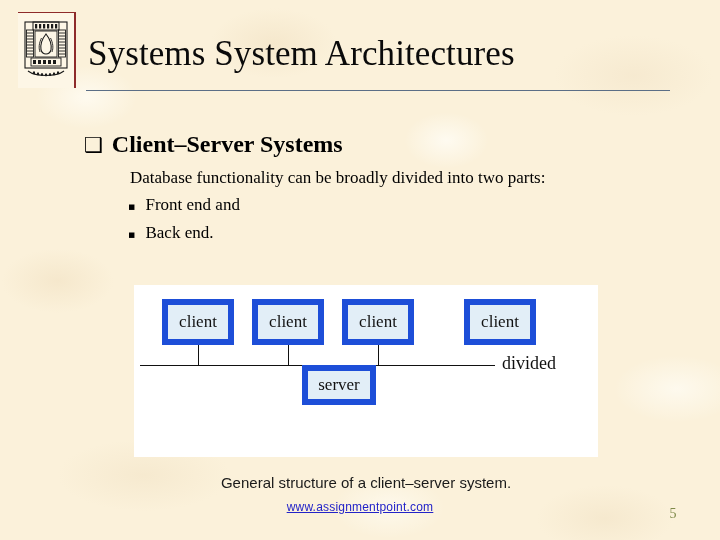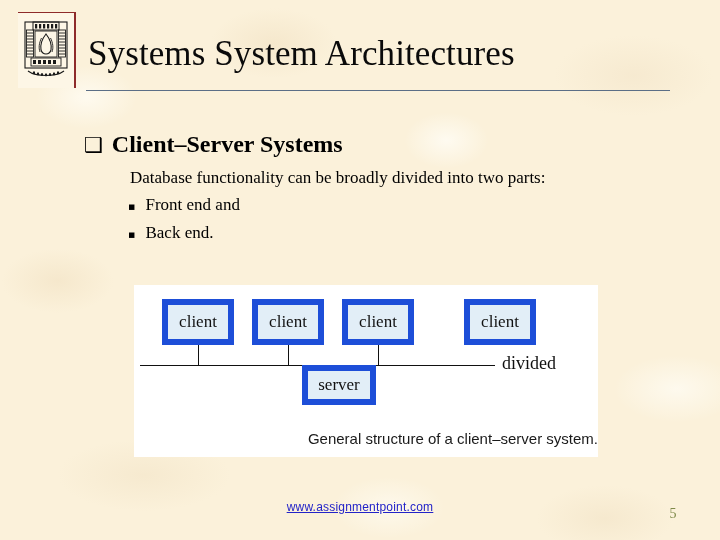--- a/index.html
+++ b/index.html
@@ -159,25 +159,26 @@
     position: absolute;
     font-family: "Liberation Serif", serif;
     font-size: 18px;
     color: #111;
     white-space: nowrap;
   }
   #caption {
     position: absolute;
     left: 0;
     right: 0;
-    text-align: right;
+    text-align: center;
     font-family: "Liberation Sans", sans-serif;
     font-size: 15px;
     color: #1a1a1a;
     white-space: nowrap;
+    margin-top: 44px;
   }
 
   
   #footer-link {
     position: absolute;
     left: 0;
     right: 0;
     top: 500px;
     text-align: center;
     font-family: "Liberation Sans", sans-serif;

